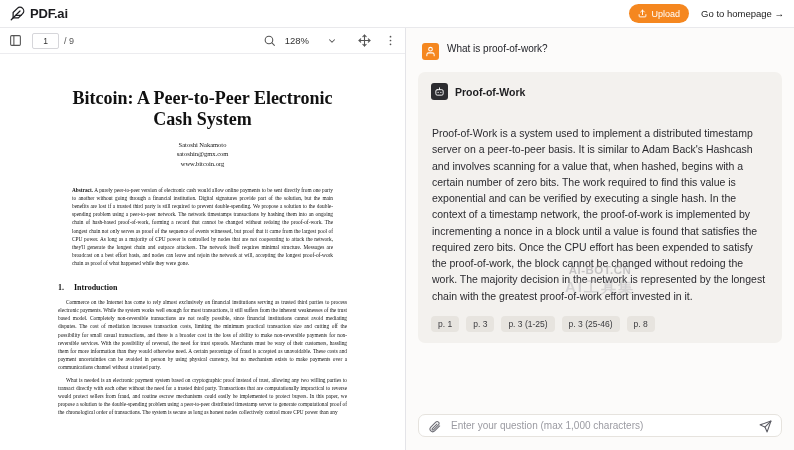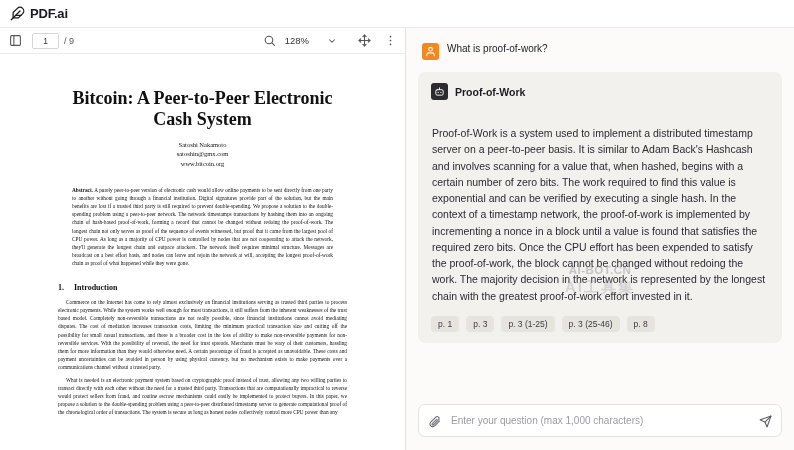--- a/index.html
+++ b/index.html
@@ -226,21 +226,21 @@
     letter-spacing: 0.5px;
   }
   .wm2 {
     font-size: 15px; font-weight: bold; color: #9a9aa2;
     letter-spacing: 2px; margin-top: 2px;
   }
 
   
   .composer-wrap { padding: 0 12px 13px 12px; }
   .composer {
-    height: 33px;
+    height: 23px;
     background: #fff;
     border: 1px solid #e6e3de;
     border-radius: 7px;
     display: flex; align-items: center;
     padding: 0 9px;
     gap: 8px;
   }
   .composer-input {
     flex: 1;
     border: none; outline: none;
@@ -262,20 +262,33 @@
     <div class="brand">
       <span class="brand-logo">
         <svg viewBox="0 0 24 24" width="15" height="15" fill="none" stroke="#1b1b1f" stroke-width="2" stroke-linecap="round" stroke-linejoin="round">
           <path d="M20.24 12.24a6 6 0 0 0-8.49-8.49L5 10.5V19h8.5z"></path>
           <line x1="16" y1="8" x2="2" y2="22"></line>
           <line x1="17.5" y1="15" x2="9" y2="15"></line>
         </svg>
       </span>
       <span class="brand-name">PDF.ai</span>
     </div>
+    <div class="topbar-right">
+      <button class="upload-btn">
+        <span class="upload-icon">
+          <svg viewBox="0 0 24 24" width="9" height="9" fill="none" stroke="#ffffff" stroke-width="2.5" stroke-linecap="round" stroke-linejoin="round">
+            <path d="M21 15v4a2 2 0 0 1-2 2H5a2 2 0 0 1-2-2v-4"></path>
+            <polyline points="17 8 12 3 7 8"></polyline>
+            <line x1="12" y1="3" x2="12" y2="15"></line>
+          </svg>
+        </span>
+        <span>Upload</span>
+      </button>
+      <a class="homepage-link" href="#">Go to homepage →</a>
+    </div>
   </div>
 
   <div class="body-split">
 
     <div class="pdf-pane">
 
       <div class="pdf-toolbar">
         <span class="tb-icon">
           <svg viewBox="0 0 24 24" width="13" height="13" fill="none" stroke="#555" stroke-width="2" stroke-linecap="round" stroke-linejoin="round">
             <rect x="3" y="3" width="18" height="18" rx="2"></rect>

